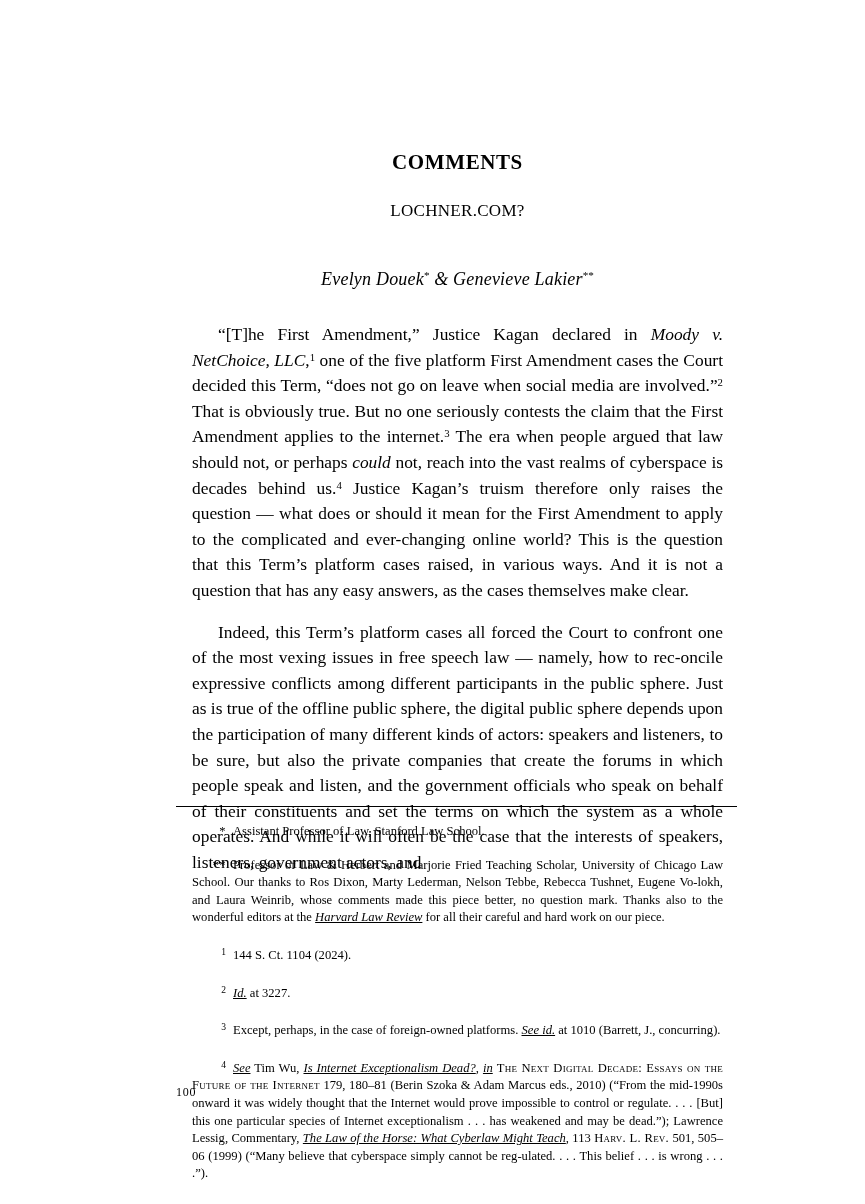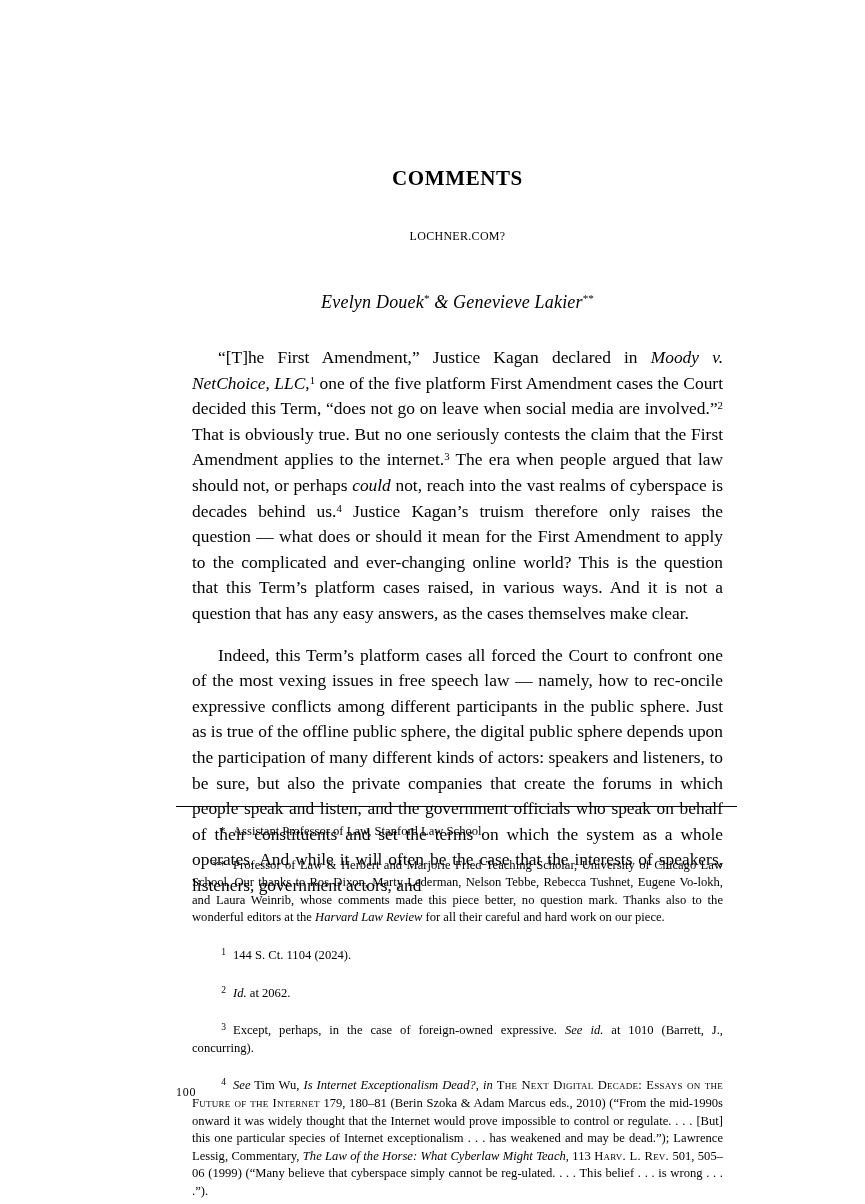--- a/index.html
+++ b/index.html
@@ -22,29 +22,29 @@
     top: 0;
     width: 563px;
     height: 1204px;
   }
 
   
   .comments-head {
     text-align: center;
     font-size: 21px;
     letter-spacing: 0.6px;
-    margin: 16px;
+    margin: 0;
     padding-top: 150px;
     font-weight: bold;
   }
   .article-title {
     text-align: center;
-    font-size: 12px;
+    font-size: 17px;
     letter-spacing: 0.3px;
-    margin: 10px;
+    margin: 4px;
     padding-top: 22px;
     font-weight: normal;
   }
   .byline {
     text-align: center;
     font-style: italic;
     font-size: 18px;
     margin: 12px;
     padding-top: 36px;
     letter-spacing: 0.2px;
@@ -100,21 +100,21 @@
     border-top: 1.4px solid #000;
     margin: 0 0 12px 0;
   }
   .fn {
     margin: 16px;
     font-size: 12.6px;
     line-height: 17.6px;
     text-align: justify;
     text-justify: inter-word;
   }
-  .fn i { font-style: italic; }
+  .fn i { font-style: italic; text-decoration: underline; }
   .fn .sc {
     font-variant: small-caps;
     letter-spacing: 0.25px;
   }
   .fn-mark {
     display: inline-block;
     width: 34px;
     text-align: right;
     padding-right: 7px;
   }
@@ -151,22 +151,22 @@
 
   <div class="fn-area">
     <hr class="fn-rule">
 
     <p class="fn fn-star"><span class="fn-mark">*</span><span>Assistant Professor of Law, Stanford Law School.</span></p>
 
     <p class="fn fn-star"><span class="fn-mark">**</span><span>Professor of Law &amp; Herbert and Marjorie Fried Teaching Scholar, University of Chicago Law School.  Our thanks to Ros Dixon, Marty Lederman, Nelson Tebbe, Rebecca Tushnet, Eugene Vo-lokh, and Laura Weinrib, whose comments made this piece better, no question mark.  Thanks also to the wonderful editors at the </span><i>Harvard Law Review</i><span> for all their careful and hard work on our piece.</span></p>
 
     <p class="fn"><span class="fn-mark"><span class="fn-mark-num">1</span></span><span>144 S. Ct. 1104 (2024).</span></p>
 
-    <p class="fn"><span class="fn-mark"><span class="fn-mark-num">2</span></span><i>Id.</i><span> at 2062.</span></p>
+    <p class="fn"><span class="fn-mark"><span class="fn-mark-num">2</span></span><i>Id.</i><span> at 3227.</span></p>
 
-    <p class="fn"><span class="fn-mark"><span class="fn-mark-num">3</span></span><span>Except, perhaps, in the case of foreign-owned expressive.  </span><i>See id.</i><span> at 1010 (Barrett, J., concurring).</span></p>
+    <p class="fn"><span class="fn-mark"><span class="fn-mark-num">3</span></span><span>Except, perhaps, in the case of foreign-owned platforms.  </span><i>See id.</i><span> at 1010 (Barrett, J., concurring).</span></p>
 
     <p class="fn"><span class="fn-mark"><span class="fn-mark-num">4</span></span><i>See</i><span> Tim Wu, </span><i>Is Internet Exceptionalism Dead?</i><span>, </span><i>in</i><span> </span><span class="sc">The Next Digital Decade: Essays on the Future of the Internet</span><span> 179, 180–81 (Berin Szoka &amp; Adam Marcus eds., 2010) (“From the mid-1990s onward it was widely thought that the Internet would prove impossible to control or regulate. . . . [But] this one particular species of Internet exceptionalism . . . has weakened and may be dead.”); Lawrence Lessig, Commentary, </span><i>The Law of the Horse: What Cyberlaw Might Teach</i><span>, 113 </span><span class="sc">Harv. L. Rev.</span><span> 501, 505–06 (1999) (“Many believe that cyberspace simply cannot be reg-ulated. . . . This belief . . . is wrong . . . .”).</span></p>
   </div>
 
   <div class="folio">100</div>
 
 </div>
 
 </body></html>

